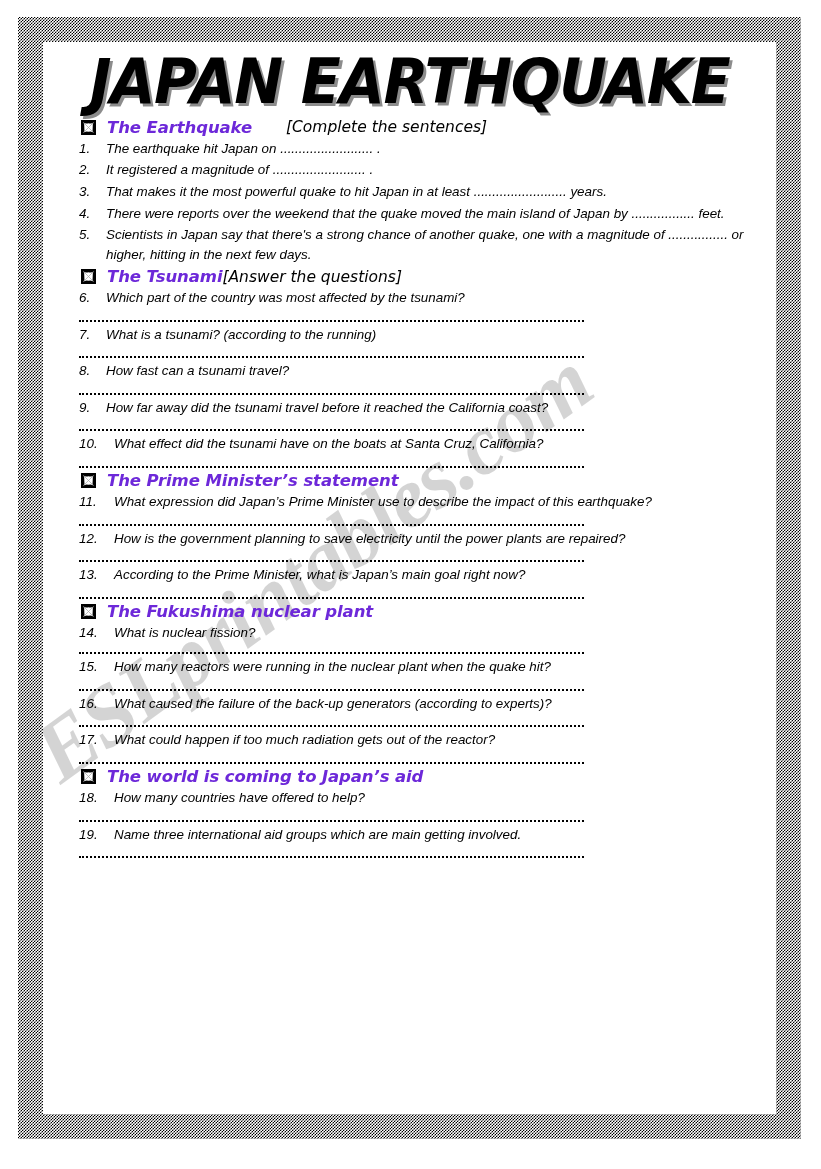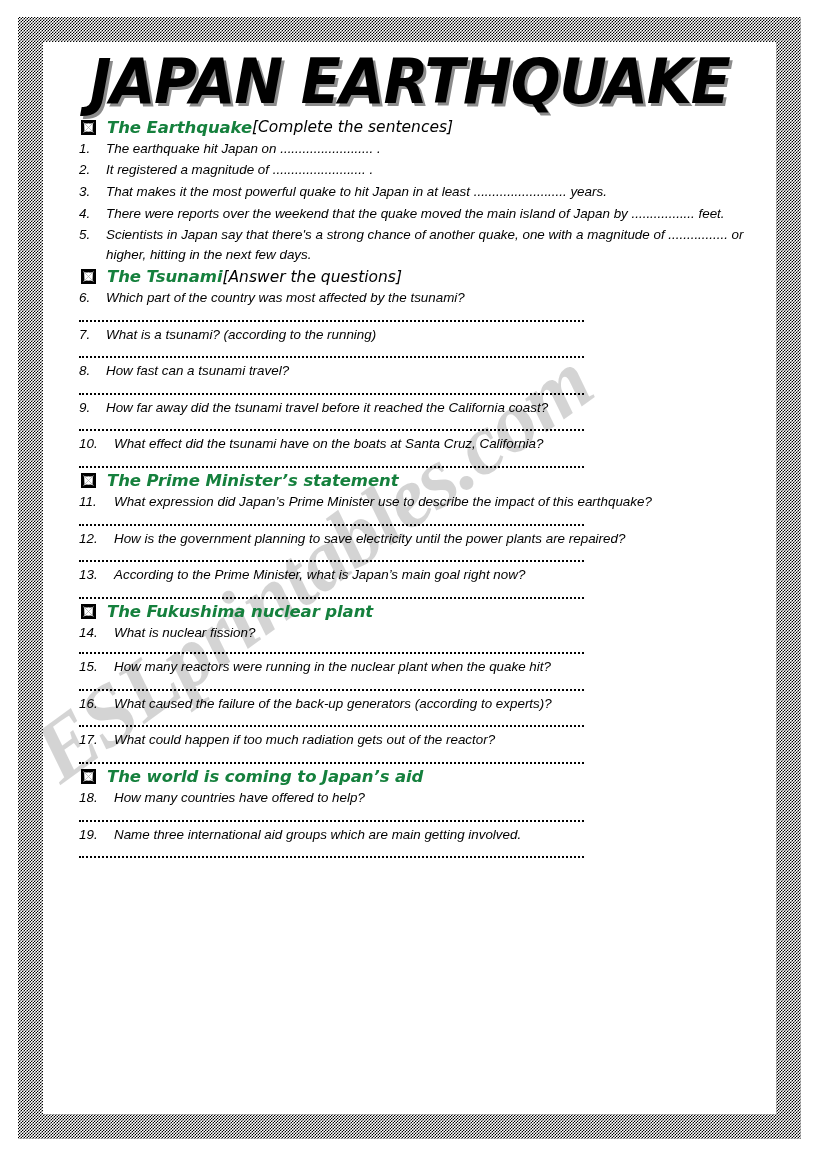--- a/index.html
+++ b/index.html
@@ -117,32 +117,32 @@
     background: #000;
     position: relative;
     margin-right: 11px;
     display: inline-block;
   }
   .bullet-icon svg { display: block; }
   .section-title {
     font-family: "DejaVu Sans", "Liberation Sans", sans-serif;
     font-weight: bold;
     font-size: 16.5px;
-    color: #15803d;
+    color: #6d28d9;
     letter-spacing: -0.1px;
     white-space: nowrap;
   }
   .section-note {
     font-family: "DejaVu Sans", "Liberation Sans", sans-serif;
     font-weight: normal;
     font-size: 15.5px;
     color: #000;
     white-space: nowrap;
   }
-  .section-note.gap { }
+  .section-note.gap { margin-left: 34px; }
   .section-note.tight { }
 
   
   .q {
     display: flex;
     align-items: flex-start;
     font-family: "Liberation Sans", sans-serif;
     font-size: 13.4px;
     line-height: 1.46;
     color: #000;

